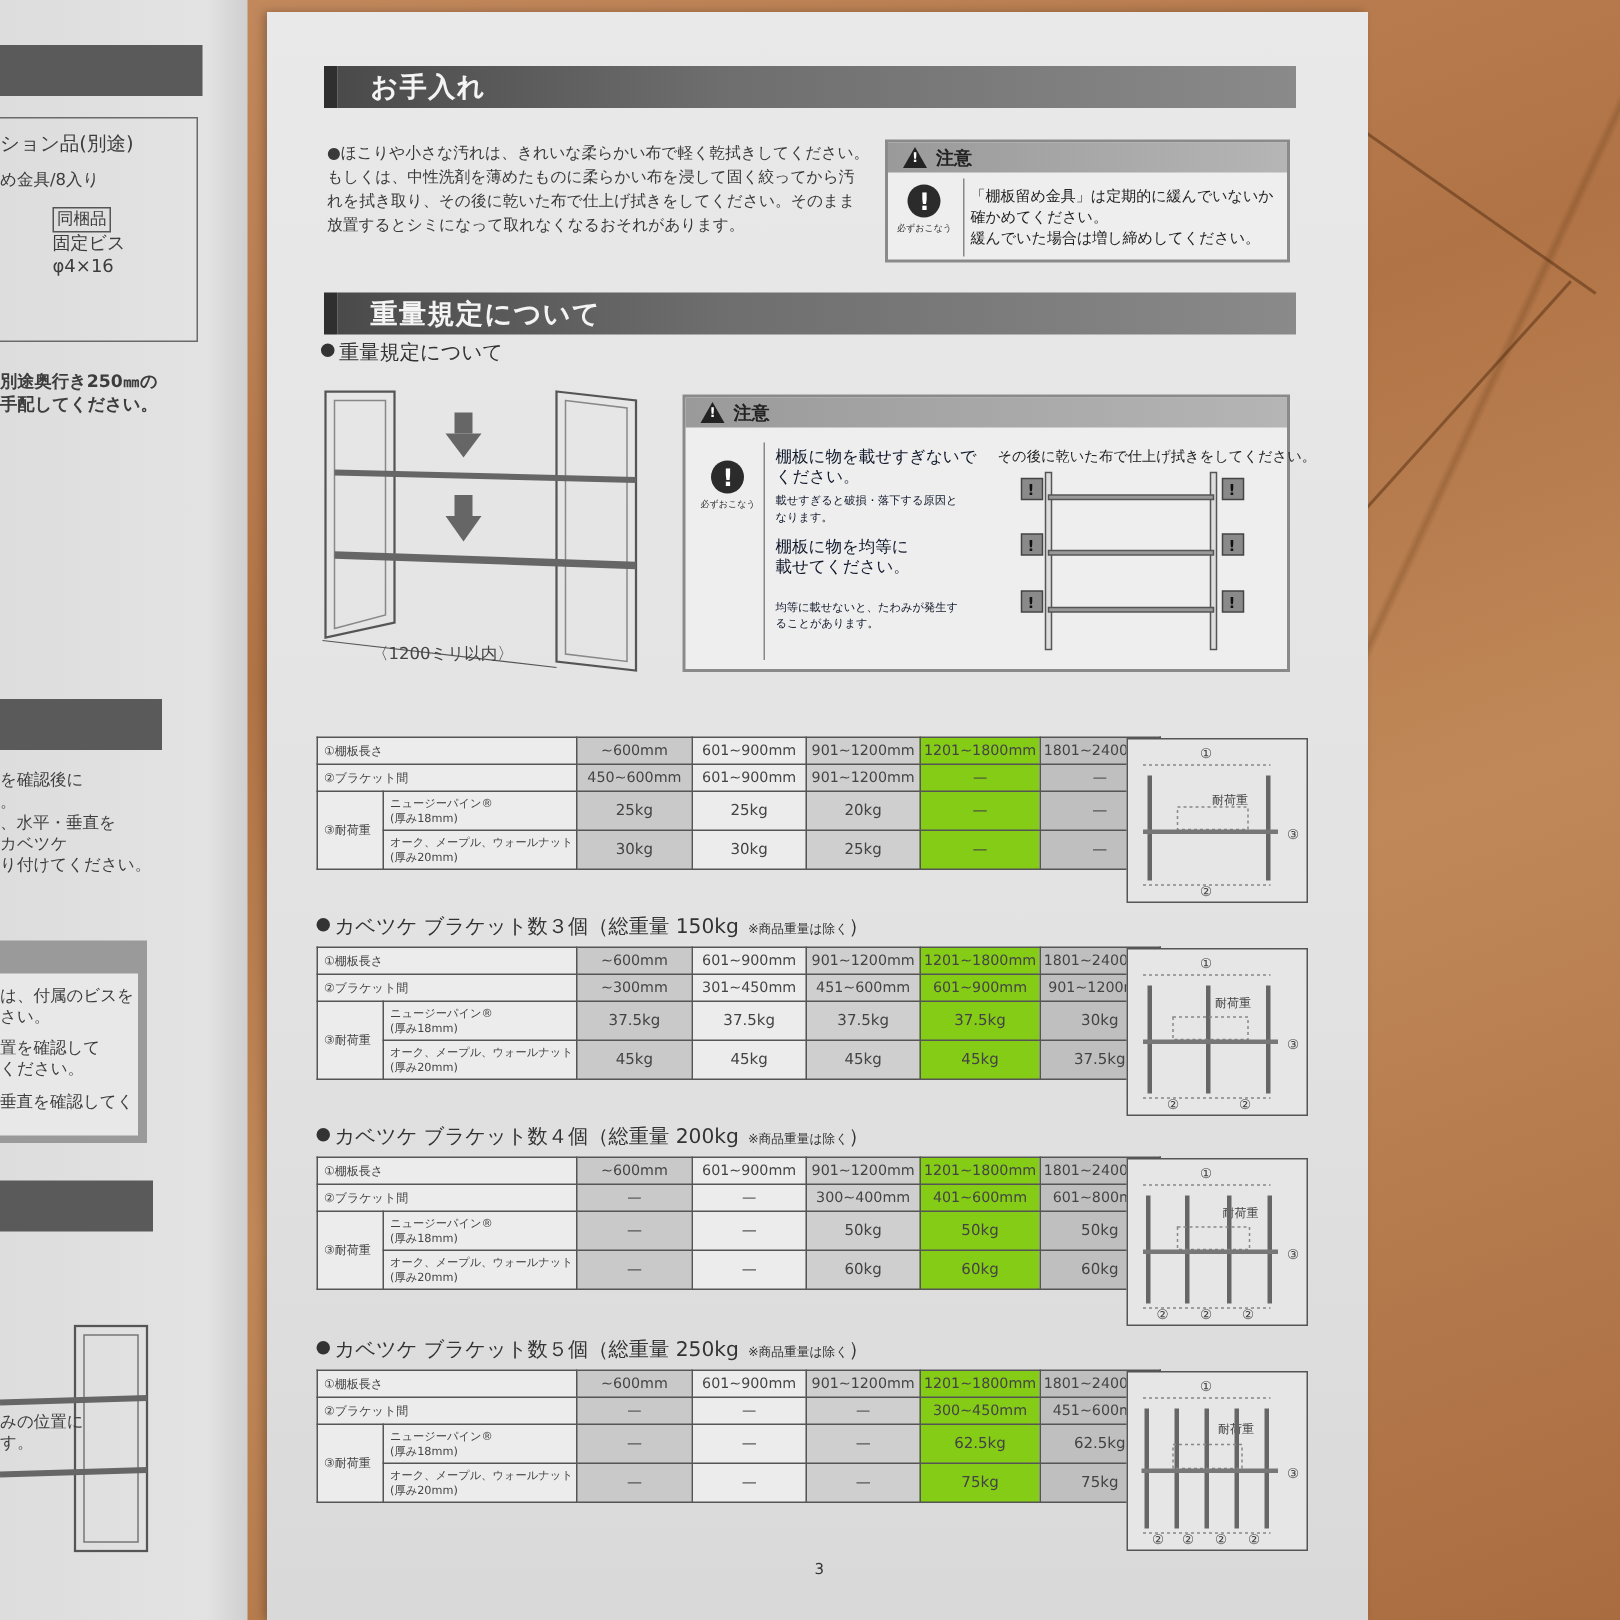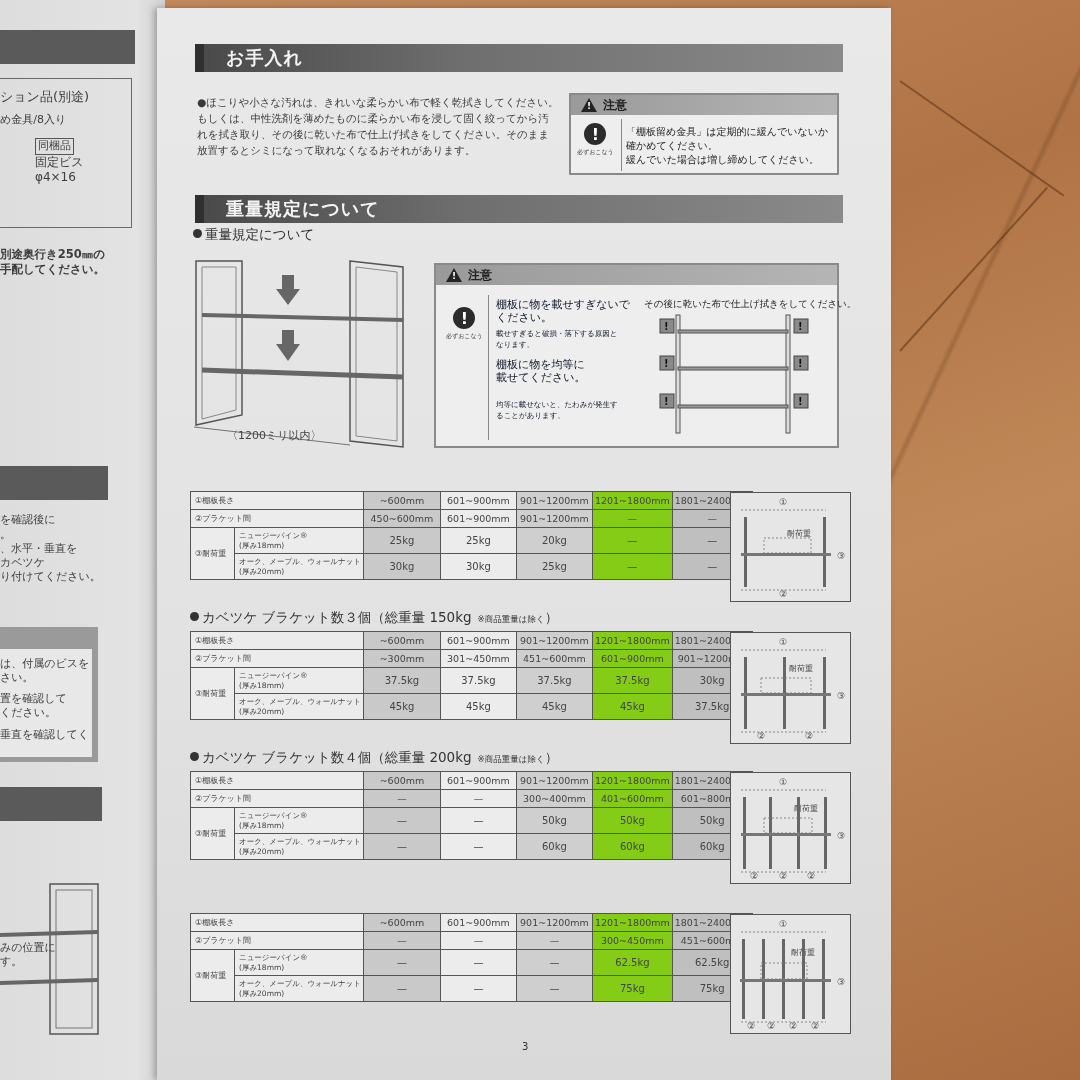--- a/index.html
+++ b/index.html
@@ -24,21 +24,21 @@
     position: absolute; left: -20px; top: 0; width: 185px; height: 1080px;
     background: linear-gradient(90deg, #dcdcdc 0%, #e3e3e3 85%, #cfcfcf 100%);
     overflow: hidden;
   }
   .lp-bar { position:absolute; left:0; height:34px; background:#5a5a5a; }
   .lp-text { position:absolute; font-size:11px; color:#3d3d3d; line-height:1.35; white-space:nowrap; }
   .lp-box { position:absolute; border:1.5px solid #6a6a6a; }
 
   
   .page {
-    position: absolute; left: 157px; top: 8px; width: 734px; height: 1072px;
+    position: absolute; left: 178px; top: 8px; width: 734px; height: 1072px;
     background: linear-gradient(180deg, #e9e9e9 0%, #e2e2e2 60%, #d9d9d9 100%);
     box-shadow: -3px 0 6px rgba(0,0,0,.25);
   }
   .sec-bar {
     position: absolute; left: 38px; right: 48px; height: 28px;
     background: linear-gradient(90deg, #4a4a4a 0%, #6e6e6e 40%, #8a8a8a 100%);
     border-left: 9px solid #2f2f2f;
   }
   .sec-bar span { position:absolute; left:22px; top:2px; color:#f4f4f4; font-size:18px; font-weight:bold; letter-spacing:1px; }
 
@@ -411,20 +411,23 @@
       <rect x="12" y="24" width="3" height="72" fill="#666"></rect>
       <rect x="38" y="24" width="3" height="72" fill="#666"></rect>
       <rect x="66" y="24" width="3" height="72" fill="#666"></rect>
       <rect x="93" y="24" width="3" height="72" fill="#666"></rect>
       <rect x="33" y="45" width="48" height="15" fill="none" stroke="#888" stroke-dasharray="2,2"></rect>
       <rect x="10" y="60" width="90" height="3" fill="#777"></rect>
       <line x1="10" y1="99" x2="95" y2="99" stroke="#888" stroke-dasharray="2,2"></line>
     </svg>
   </div>
 
+  <div class="subhead" style="left:33px;top:883px;">
+    <span class="dot"></span><span>カベツケ ブラケット数５個（総重量 250kg</span><span class="note">※商品重量は除く</span><span>）</span>
+  </div>
   <table class="spec" style="top:905px;">
     <tbody>
         <tr>
       <td class="rh" colspan="2" style="width:160px;">①棚板長さ</td>
       <td class="c1" style="width:77px;">~600mm</td>
       <td class="c2" style="width:76px;">601~900mm</td>
       <td class="c3" style="width:76px;">901~1200mm</td>
       <td class="c4" style="width:76px;">1201~1800mm</td>
       <td class="c5" style="width:76px;">1801~2400mm</td>
     </tr>

